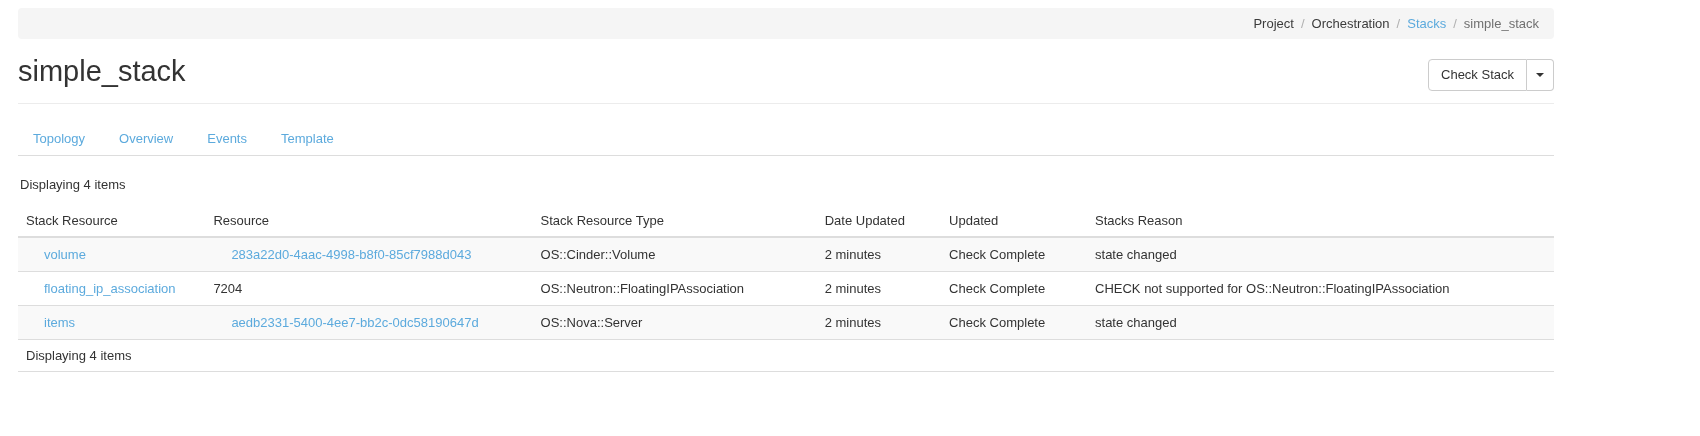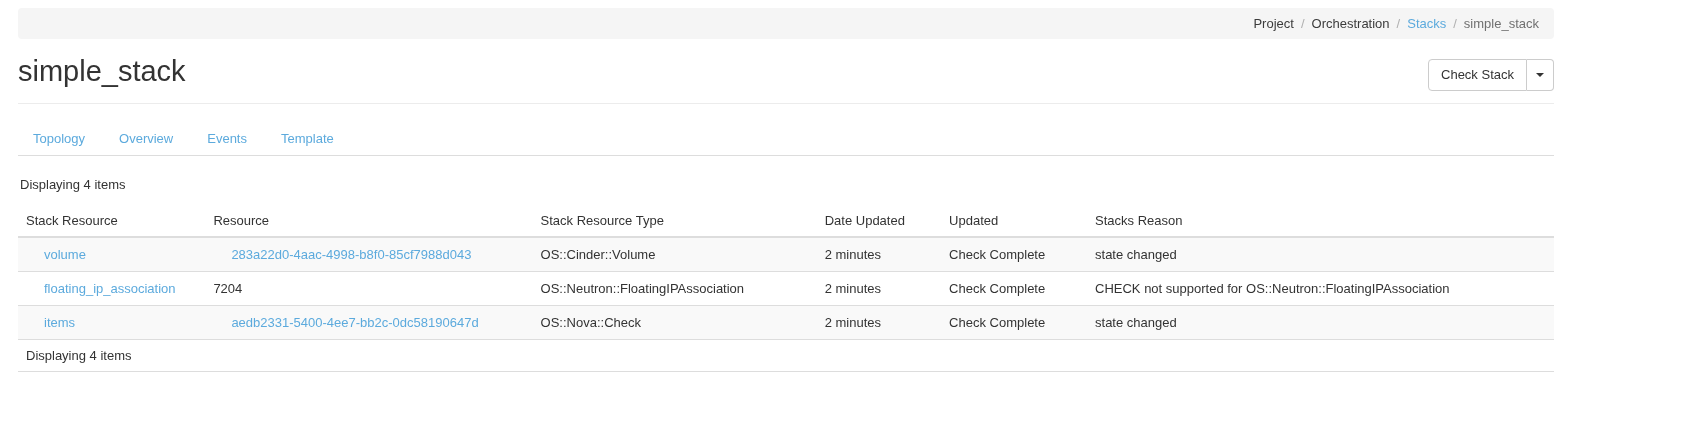--- a/index.html
+++ b/index.html
@@ -144,21 +144,21 @@
             <td><a class="cell-link">floating_ip_association</a></td>
             <td>7204</td>
             <td>OS::Neutron::FloatingIPAssociation</td>
             <td>2 minutes</td>
             <td>Check Complete</td>
             <td>CHECK not supported for OS::Neutron::FloatingIPAssociation</td>
           </tr>
           <tr>
             <td><a class="cell-link">items</a></td>
             <td><a class="cell-link">aedb2331-5400-4ee7-bb2c-0dc58190647d</a></td>
-            <td>OS::Nova::Check</td>
+            <td>OS::Nova::Server</td>
             <td>2 minutes</td>
             <td>Check Complete</td>
             <td>state changed</td>
           </tr>
         </tbody>
       <tfoot>
         <tr>
           <td colspan="6">Displaying 4 items</td>
         </tr>
       </tfoot>

